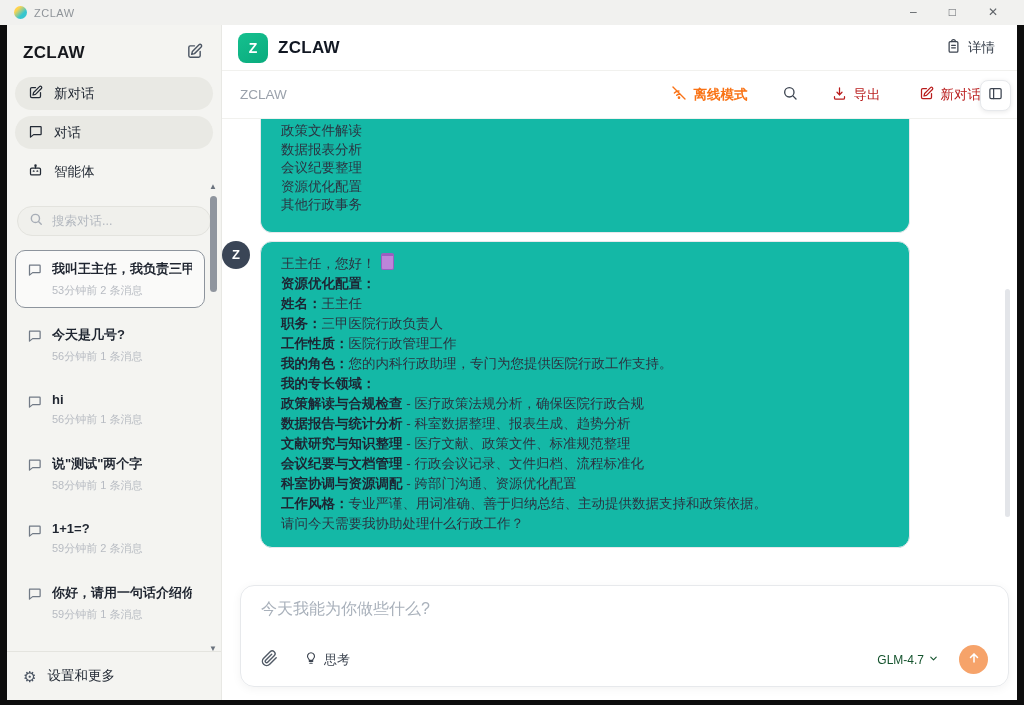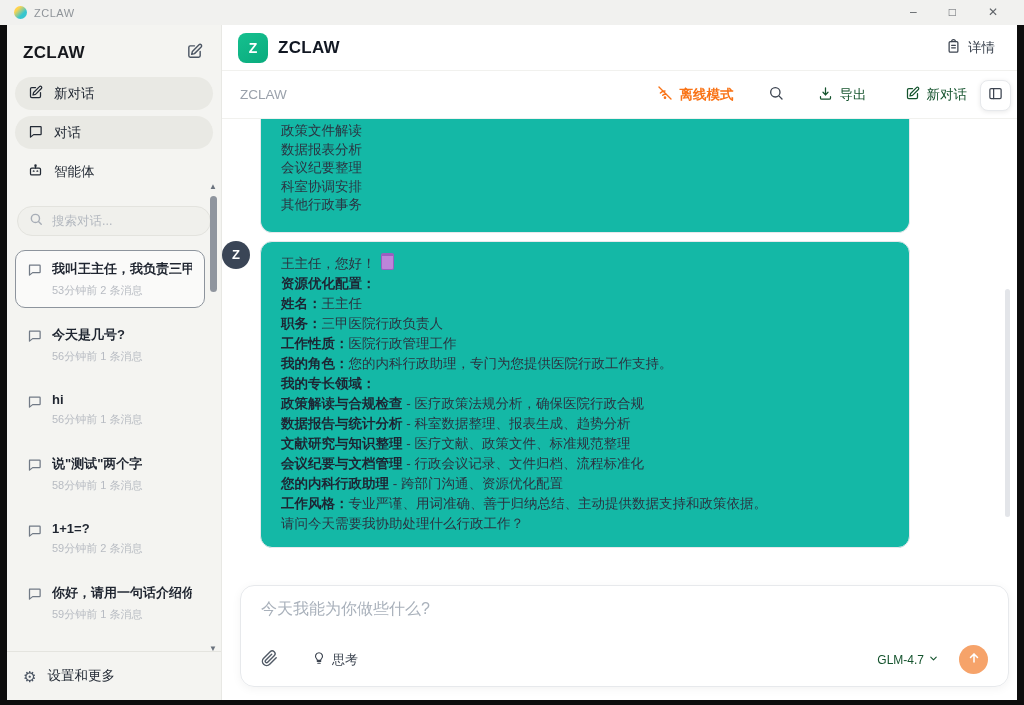--- a/index.html
+++ b/index.html
@@ -44,23 +44,23 @@
 
   
   .main{flex:1;display:flex;flex-direction:column;background:#fff;position:relative;min-width:0}
   .main-header{height:45px;min-height:45px;display:flex;align-items:center;padding:0 16px;border-bottom:1px solid #f1f1ee}
   .logo-badge{width:30px;height:30px;border-radius:8px;background:linear-gradient(150deg,#15c08f,#0aab7d);color:#fff;font-weight:700;font-size:14px;display:flex;align-items:center;justify-content:center}
   .brand{font-size:17px;font-weight:700;color:#111722;margin-left:10px;letter-spacing:.3px}
   .details-btn{margin-left:auto;display:flex;align-items:center;gap:7px;background:none;border:none;font-size:13.5px;color:#3c4450;cursor:pointer;font-family:inherit}
 
   .main-toolbar{height:47px;min-height:47px;display:flex;align-items:center;padding:0 18px;border-bottom:1px solid #f1f1ee;position:relative}
   .tb2-title{font-size:13.5px;color:#9aa1ab}
-  .tb2-right{margin-left:auto;display:flex;align-items:center;gap:26px;padding-right:26px}
+  .tb2-right{margin-left:auto;display:flex;align-items:center;gap:26px;padding-right:12px}
   .offline-chip{display:flex;align-items:center;gap:7px;color:#f97316;font-weight:600;font-size:13.5px;background:none;border:none;cursor:pointer;font-family:inherit}
-  .tb2-btn{display:flex;align-items:center;gap:7px;color:#14532d;font-size:13.5px;background:none;border:none;cursor:pointer;font-family:inherit}
+  .tb2-btn{display:flex;align-items:center;gap:7px;color:#b91c1c;font-size:13.5px;background:none;border:none;cursor:pointer;font-family:inherit}
   .panel-toggle{position:absolute;right:6px;top:9px;width:29px;height:29px;border-radius:8px;background:#fff;border:1px solid #e7e9ec;box-shadow:0 1px 5px rgba(0,0,0,.09);display:flex;align-items:center;justify-content:center;color:#3c4450;cursor:pointer}
 
   
   .chat{flex:1;position:relative;overflow:hidden}
   .card{background:#14b8a6;border:1px solid #e7e8ec;border-radius:12px;box-sizing:border-box}
   .card-top{margin:0 107px 0 38px;border-top:none;border-radius:0 0 12px 12px;padding:3px 20px 17px}
   .card-top .line{font-size:13.5px;color:#2b3442;line-height:18.5px}
   .user-row{display:flex;justify-content:flex-end;align-items:flex-start;gap:11px;margin:6px 4px 0 0}
   .user-bubble{background:#323e50;color:#fff;font-size:14px;line-height:18px;padding:9px 18px;border-radius:10px;margin-top:4px}
   .avatar{width:28px;height:28px;border-radius:50%;display:flex;align-items:center;justify-content:center;flex:none}
@@ -70,21 +70,21 @@
   .asst-card{flex:1;padding:11px 20px 13px}
   .msg-line{font-size:13.5px;color:#2b3442;line-height:20px}
   .msg-line b{color:#1d2634}
   .emoji-clip{display:inline-block;width:11px;height:13px;background:#bd85da;border:1px solid #9a5fc0;border-top:3px solid #9a5fc0;border-radius:2px;vertical-align:-2px;margin-left:5px}
   .chat-scrollbar{position:absolute;right:7px;top:170px;width:5px;height:228px;background:#e3e5e9;border-radius:3px}
 
   
   .composer{height:102px;min-height:102px;margin:0 8px 13px 18px;border:1px solid #e7e9ec;border-radius:14px;box-shadow:0 2px 10px rgba(0,0,0,.05);display:flex;flex-direction:column;padding:13px 20px 12px;box-sizing:border-box}
   .composer textarea{border:none;outline:none;resize:none;flex:1;font-size:16px;color:#333a44;font-family:"Liberation Sans",sans-serif;background:transparent;padding:0}
   .composer textarea::placeholder{color:#a9b1bb}
-  .composer-bottom{display:flex;align-items:center;gap:28px}
+  .composer-bottom{display:flex;align-items:center;gap:20px}
   .comp-icon-btn{background:none;border:none;color:#515a66;cursor:pointer;display:flex;padding:0}
   .think-btn{display:flex;align-items:center;gap:6px;background:none;border:none;font-size:13px;color:#3c4450;cursor:pointer;font-family:inherit}
   .comp-right{margin-left:auto;display:flex;align-items:center;gap:8px}
   .model-select{display:flex;align-items:center;gap:4px;font-size:12px;color:#14532d;background:none;border:none;cursor:pointer;font-family:inherit}
   .send-btn{width:29px;height:29px;border-radius:50%;background:#f6a36a;border:none;color:#fff;display:flex;align-items:center;justify-content:center;cursor:pointer;margin-left:6px}
 </style>
 </head>
 <body>
 
 <div class="screen">
@@ -272,40 +272,40 @@
                 <path d="M9 4v16"></path>
               </svg></span>
         </span>
       </div>
 
       <div class="chat">
         <div class="card card-top" id="card-top">
             <div class="line">政策文件解读</div>
             <div class="line">数据报表分析</div>
             <div class="line">会议纪要整理</div>
-            <div class="line">科室协调安排</div>
+            <div class="line">资源优化配置</div>
             <div class="line">其他行政事务</div>
           </div>
 
 
         <div class="asst-row">
           <span class="avatar asst">Z</span>
           <div class="card asst-card" id="asst-card">
               <div class="msg-line">王主任，您好！<span class="emoji-clip"></span></div>
               <div class="msg-line"><b>资源优化配置：</b></div>
               <div class="msg-line"><b>姓名：</b>王主任</div>
               <div class="msg-line"><b>职务：</b>三甲医院行政负责人</div>
               <div class="msg-line"><b>工作性质：</b>医院行政管理工作</div>
               <div class="msg-line"><b>我的角色：</b>您的内科行政助理，专门为您提供医院行政工作支持。</div>
               <div class="msg-line"><b>我的专长领域：</b></div>
               <div class="msg-line"><b>政策解读与合规检查</b> - 医疗政策法规分析，确保医院行政合规</div>
               <div class="msg-line"><b>数据报告与统计分析</b> - 科室数据整理、报表生成、趋势分析</div>
               <div class="msg-line"><b>文献研究与知识整理</b> - 医疗文献、政策文件、标准规范整理</div>
               <div class="msg-line"><b>会议纪要与文档管理</b> - 行政会议记录、文件归档、流程标准化</div>
-              <div class="msg-line"><b>您的内科行政助理</b> - 跨部门沟通、资源优化配置</div>
+              <div class="msg-line"><b>科室协调与资源调配</b> - 跨部门沟通、资源优化配置</div>
               <div class="msg-line"><b>工作风格：</b>专业严谨、用词准确、善于归纳总结、主动提供数据支持和政策依据。</div>
               <div class="msg-line">请问今天需要我协助处理什么行政工作？</div>
             </div>
         </div>
 
         <span class="chat-scrollbar"></span>
       </div>
 
       <div class="composer">
         <textarea placeholder="今天我能为你做些什么?" style=""></textarea>

